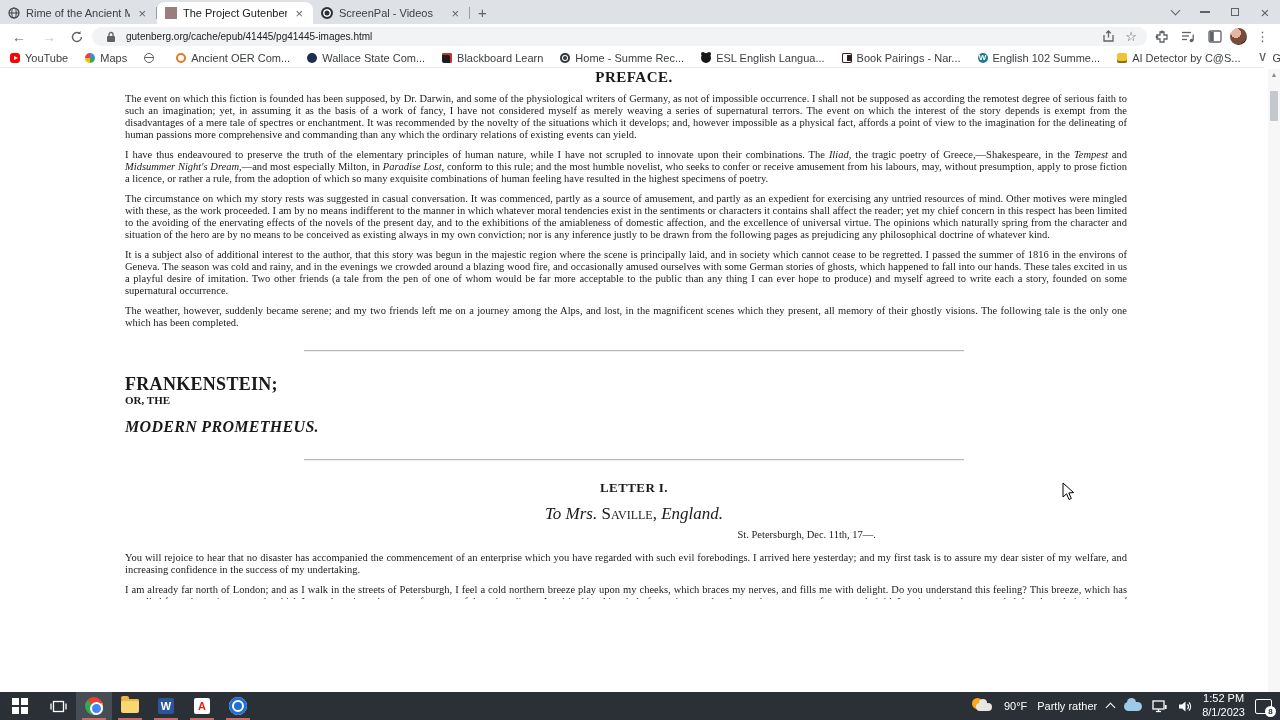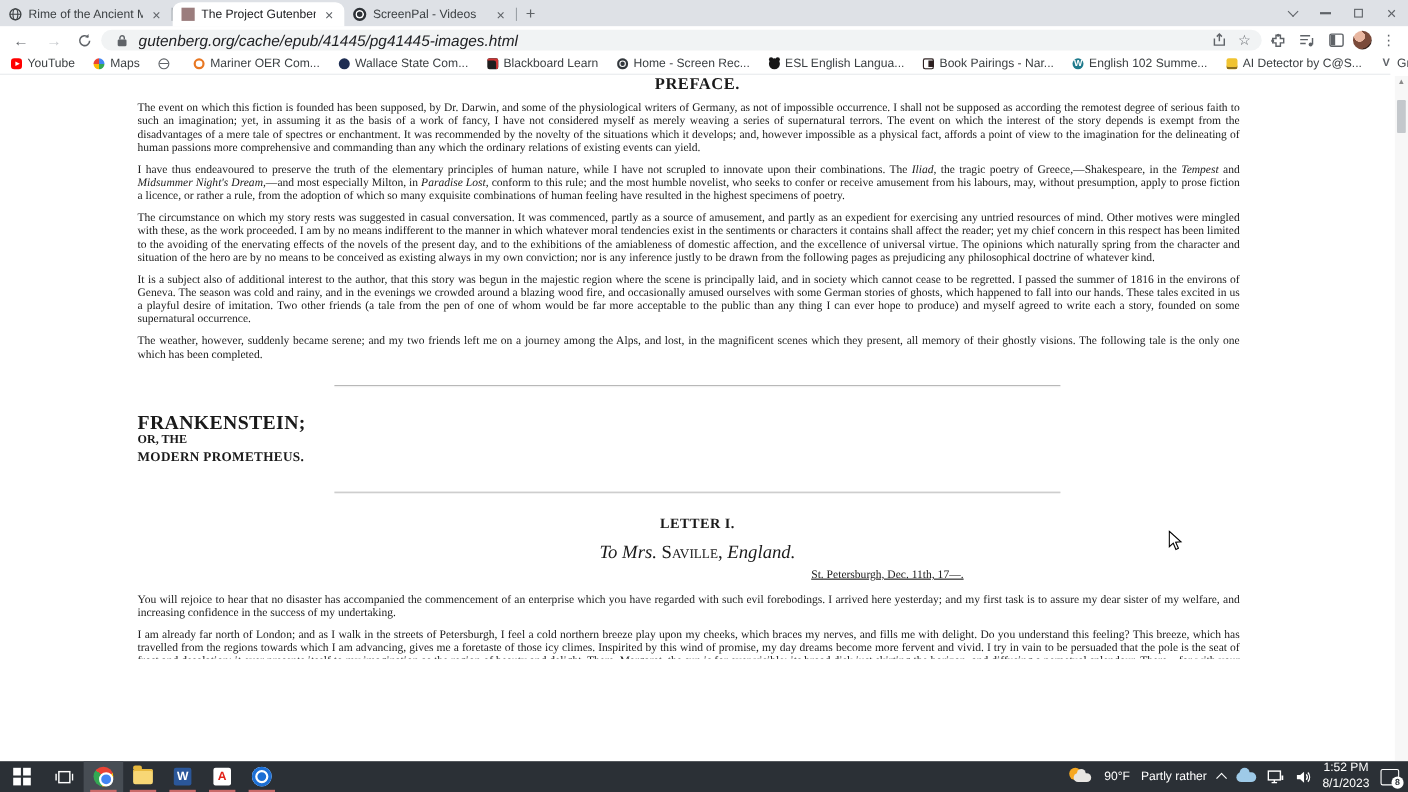--- a/index.html
+++ b/index.html
@@ -29,21 +29,21 @@
   .restore-box { width:8px; height:8px; border:1.2px solid #5f6368; }
   .close-x { font-size:15px; color:#5f6368; }
 
   
   .toolbar { position:absolute; top:24px; left:0; right:0; height:25px; background:#fff;
              display:flex; align-items:center; padding:0 6px; gap:4px; }
   .nav-ic { font-size:14px; color:#5f6368; padding:0 6px; }
   .nav-ic.disabled { color:#c4c7cb; }
   .omnibox { flex:1; height:19px; background:#f1f3f4; border-radius:11px; display:flex;
              align-items:center; padding:0 10px; gap:6px; }
-  .url { font-size:14px; color:#202124; flex:1; white-space:nowrap; overflow:hidden;font-style:italic; }
+  .url { font-size:10px; color:#202124; flex:1; white-space:nowrap; overflow:hidden; }
   .box-ic { display:flex; align-items:center; justify-content:center; padding:0 4px; color:#5f6368; }
   .star { font-size:13px; color:#5f6368; }
   .avatar { width:17px; height:17px; border-radius:50%;
             background:radial-gradient(circle at 35% 30%, #e8b6a0 0 30%, #7a4a3a 31% 70%, #3a2620 71%); }
   .kebab { font-size:13px; color:#5f6368; padding:0 5px; }
 
   
   .bookmarks { position:absolute; top:49px; left:0; right:16px; height:19px; background:#fff;
                border-bottom:1px solid #e8eaed; display:flex; align-items:center; padding:0 10px; gap:17px; }
   .bm { display:flex; align-items:center; gap:5px; font-size:11px; color:#3c4043; white-space:nowrap; }
@@ -68,24 +68,24 @@
   .pagebody { margin:0 137px 0 125px; padding-top:2px; font-family:"Liberation Serif", serif;
               font-size:10.5px; line-height:12px; color:#1a1a1a; text-align:justify; }
   .pagebody p { margin:0 16px 8px 0; }
   .it { font-style:italic; }
   .sc { font-variant:small-caps; }
   h2.preface { font-size:15px; font-weight:bold; text-align:center; margin:0 0 10px 0; letter-spacing:.5px; }
   hr.rule { border:0; border-top:1px solid #b8b8b8; border-bottom:1px solid #f0f0f0; width:660px; margin:21px auto; }
   .titleblock { text-align:left; margin:26px 0; }
   .t1 { font-size:18px; font-weight:bold; letter-spacing:.3px; }
   .t2 { font-size:11px; font-weight:bold; margin-top:4px; }
-  .t3 { font-size:12px; font-weight:bold; margin-top:3px; letter-spacing:.3px; }
+  .t3 { font-size:16px; font-weight:bold; font-style:italic; margin-top:15px; letter-spacing:.3px; }
   h3.letter { font-size:13px; font-weight:bold; text-align:center; margin:18px 0 14px 0; letter-spacing:.4px; }
   .salutation { text-align:center; font-size:17px; margin-bottom:9px; }
-  .dateline { text-align:right; padding-right:267px; font-size:10.5px; margin-bottom:11px;text-decoration:underline; }
+  .dateline { text-align:right; padding-right:267px; font-size:10.5px; margin-bottom:11px; }
 
   
   .scrollbar { position:absolute; top:69px; right:0; width:12px; height:623px; background:#f7f7f7; }
   .sb-up { width:12px; height:12px; text-align:center; font-size:7px; color:#8a8a8a; line-height:12px; }
   .sb-thumb { position:absolute; top:22px; left:2px; width:8px; height:30px; background:#c4c8cc; border-radius:1px; }
 
   
   .cursor { position:absolute; left:1062px; top:482px; pointer-events:none; }
 
   
@@ -236,33 +236,33 @@
     <div class="bm">
         <span class="fav maps"></span>
         <span>Maps</span>
       </div>
     <div class="bm">
         <span class="fav globe"></span>
         <span></span>
       </div>
     <div class="bm">
         <span class="fav oer"></span>
-        <span>Mariner OER Com...</span>
+        <span>Ancient OER Com...</span>
       </div>
     <div class="bm">
         <span class="fav wallace"></span>
         <span>Wallace State Com...</span>
       </div>
     <div class="bm">
         <span class="fav bb"></span>
         <span>Blackboard Learn</span>
       </div>
     <div class="bm">
         <span class="fav srec"></span>
-        <span>Home - Screen Rec...</span>
+        <span>Home - Summe Rec...</span>
       </div>
     <div class="bm">
         <span class="fav paw"></span>
         <span>ESL English Langua...</span>
       </div>
     <div class="bm">
         <span class="fav book"></span>
         <span>Book Pairings - Nar...</span>
       </div>
     <div class="bm">

